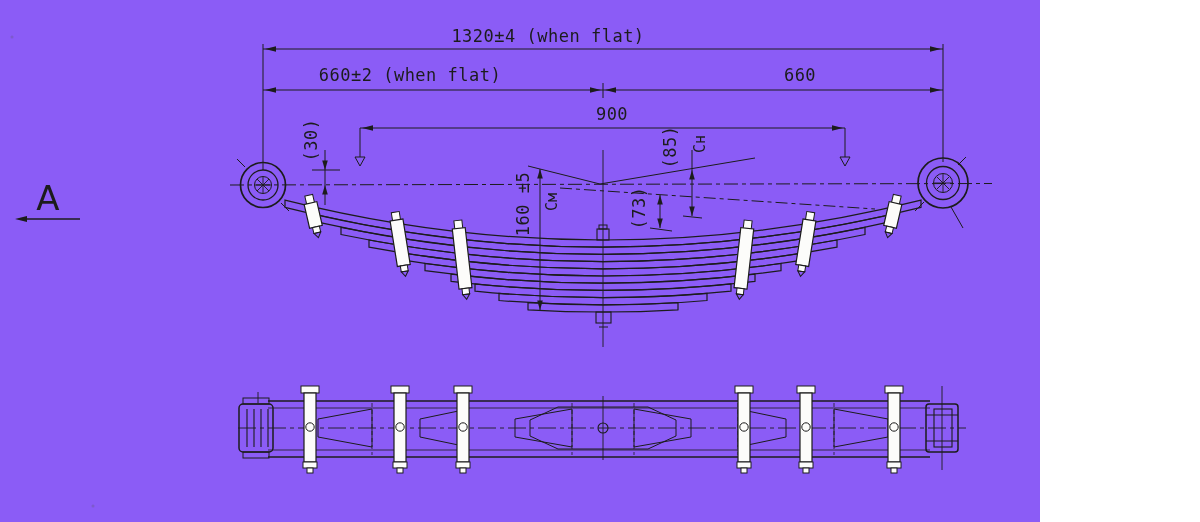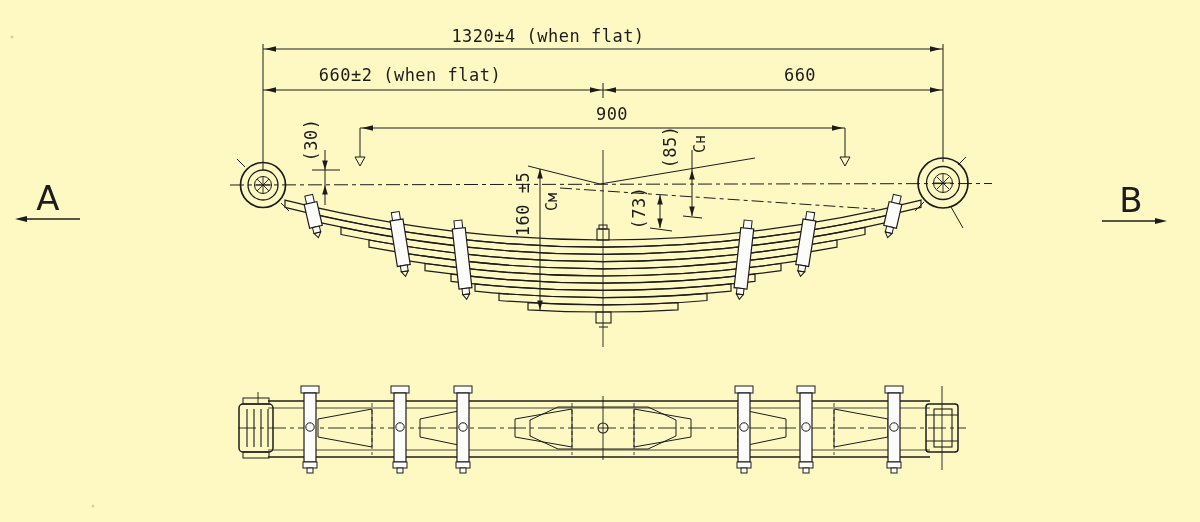--- a/index.html
+++ b/index.html
@@ -1,16 +1,16 @@
 <!DOCTYPE html>
 <html><head>
 <meta charset="utf-8">
 <style>
   html,body{margin:0;padding:0;background:#ffffff;}
-  .stage{width:1200px;height:522px;background:#fef9c3;position:relative;overflow:hidden;}
+  .stage{width:1040px;height:522px;background:#8b5cf6;position:relative;overflow:hidden;}
   svg{display:block;}
   .ln{stroke:#1c1c1c;fill:none;}
   text{fill:#1c1c1c;font-family:"DejaVu Sans Mono",monospace;}
   .dimtxt{font-size:17px;letter-spacing:0.5px;}
   .dimtxt-sm{font-size:15px;}
   .viewtxt{font-family:"DejaVu Sans",sans-serif;font-size:34px;}
 </style>
 </head>
 <body>
 

